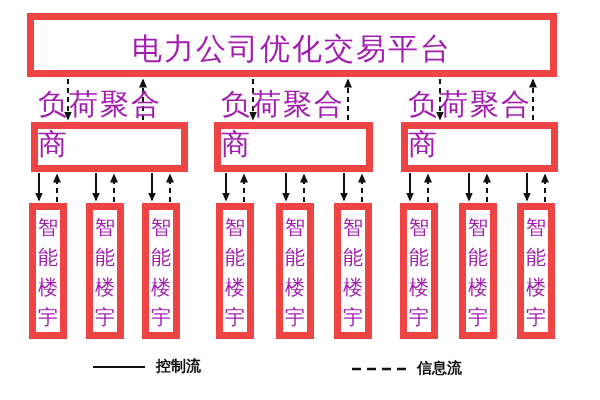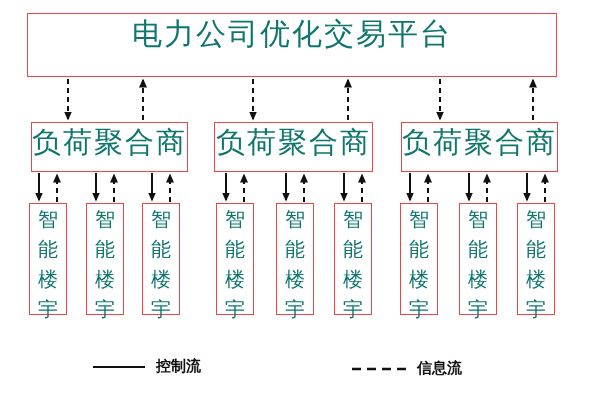--- a/index.html
+++ b/index.html
@@ -12,43 +12,43 @@
     overflow: hidden;
   }
   svg.arrow-layer {
     position: absolute;
     left: 0; top: 0;
     width: 600px; height: 400px;
     pointer-events: none;
   }
   .box {
     position: absolute;
-    border: 1px solid #ef4444;
+    border: 7px solid #ef4444;
     background: #ffffff;
     box-sizing: border-box;
     display: flex;
-    align-items: flex-start;
+    align-items: flex-end;
     justify-content: center;
-    color: #0f766e;
+    color: #a21caf;
   }
   .platform {
     left: 27px; top: 13px; width: 530px; height: 64px;
     font-size: 30px;
     letter-spacing: 2px;
   }
   .aggregator {
     top: 122px; height: 50px;
     font-size: 29px;
     letter-spacing: 2px;
   }
   .agg-0 { left: 31px;  width: 157px; }
   .agg-1 { left: 214px; width: 159px; }
   .agg-2 { left: 401px; width: 157px; }
   .building {
-    top: 203px; width: 38px; height: 112px;
+    top: 203px; width: 38px; height: 136px;
     font-size: 20px;
   }
   .building .vtext {
     width: 1em;
     word-break: break-all;
     line-height: 30px;
     text-align: center;
   }
   .legend-item {
     position: absolute;

